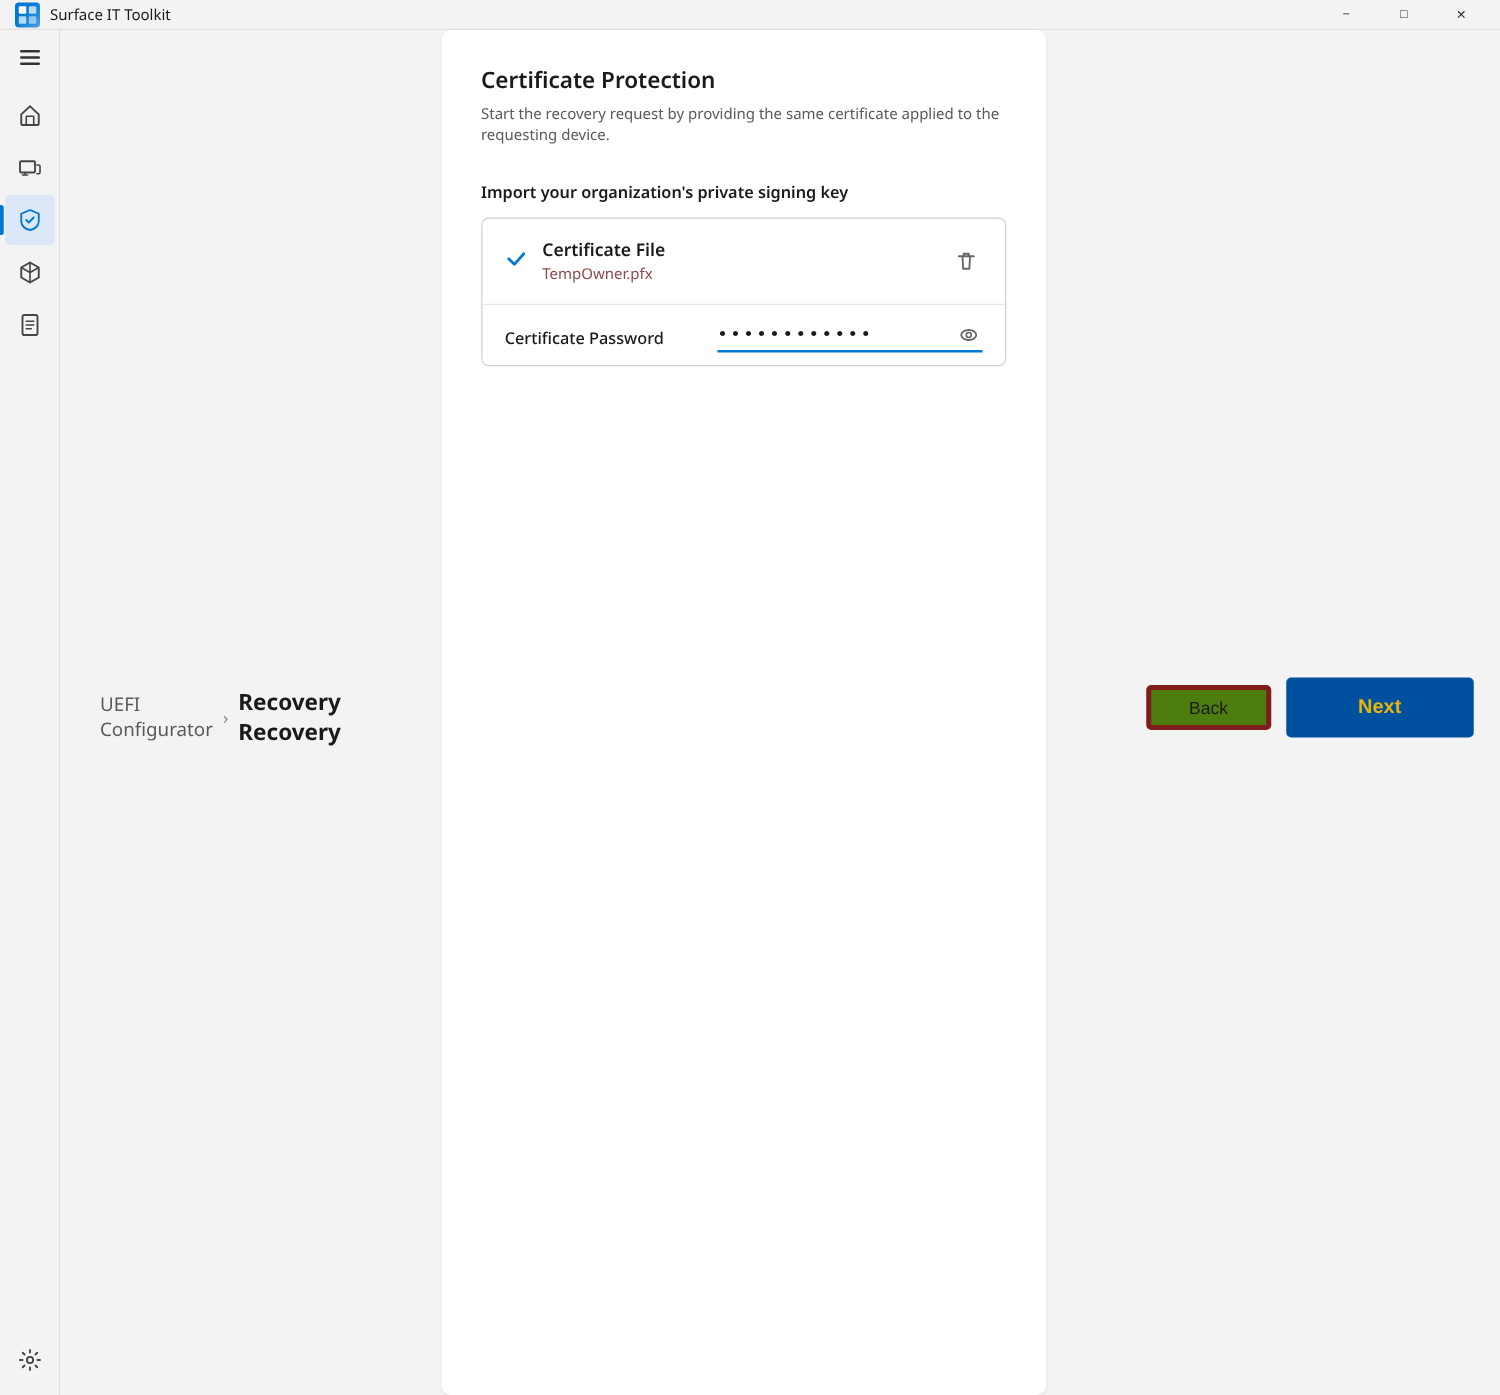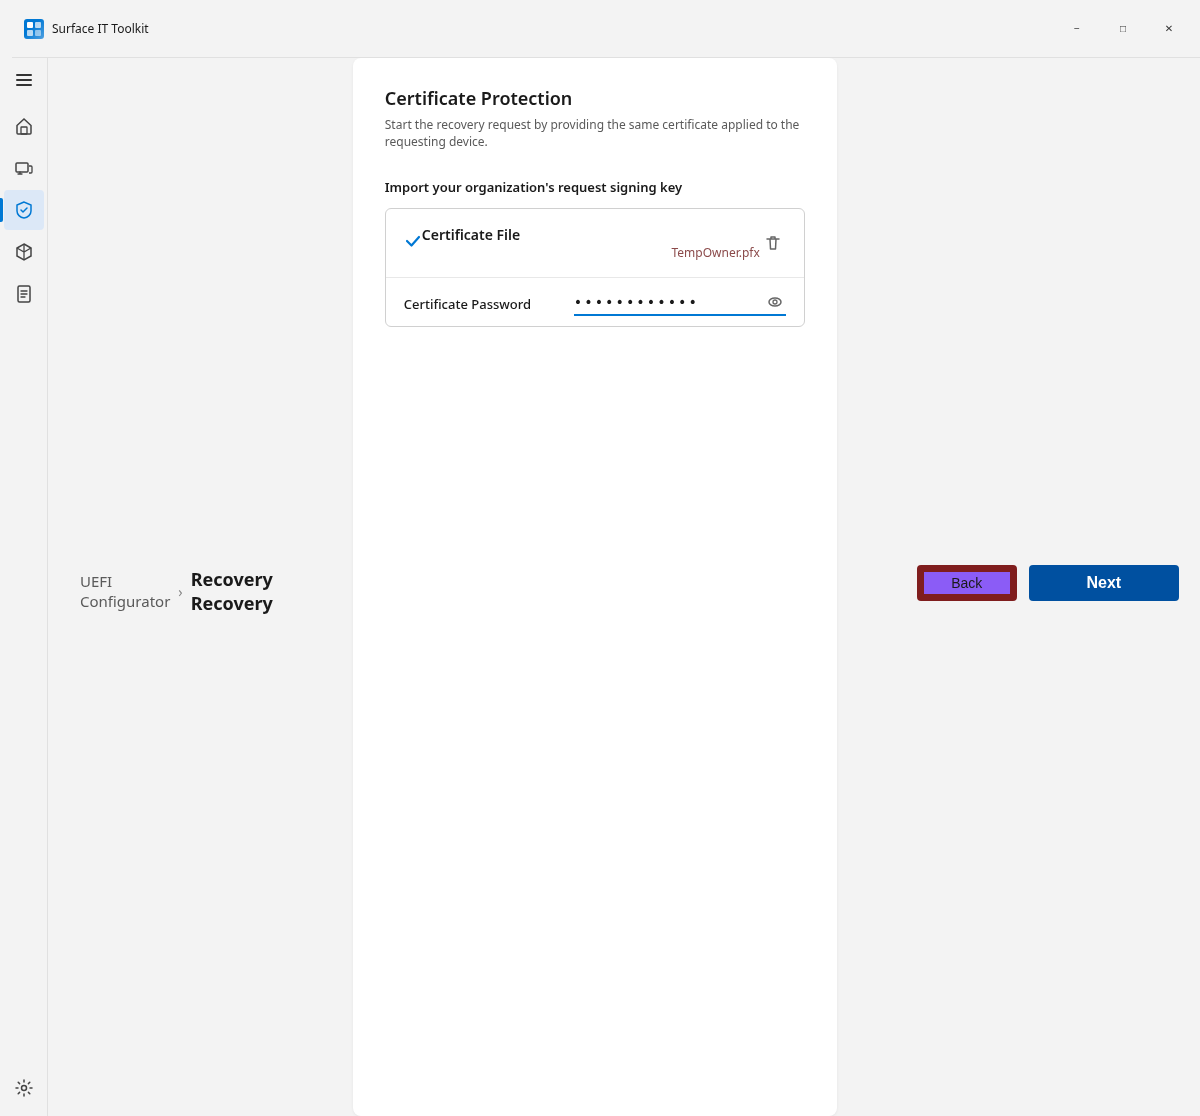--- a/index.html
+++ b/index.html
@@ -13,25 +13,24 @@
       display: flex;
       flex-direction: column;
     }
 
     
     .title-bar {
       display: flex;
       align-items: center;
       justify-content: space-between;
       background: #f3f3f3;
-      height: 58px;
+      height: 24px;
       padding: 0 8px 0 12px;
       border-bottom: 1px solid #e0e0e0;
       flex-shrink: 0;
-      margin-left: 12px;
     }
     .title-bar-left {
       display: flex;
       align-items: center;
       gap: 8px;
     }
     .app-icon {
       width: 20px;
       height: 20px;
       background: linear-gradient(135deg, #0078d4 40%, #50a0e0 100%);
@@ -215,39 +214,39 @@
       padding: 0;
       width: 420px;
       overflow: hidden;
     }
 
     .cert-file-row {
       display: flex;
       align-items: center;
       padding: 16px 18px;
       border-bottom: 1px solid #e8e8e8;
+      gap: 12px;
     }
     .check-icon {
       color: #0078d4;
       font-size: 16px;
       font-weight: bold;
       flex-shrink: 0;
     }
     .cert-file-info {
       flex: 1;
     }
     .cert-file-name {
       font-size: 14px;
       font-weight: 600;
       color: #1a1a1a;
     }
     .cert-file-path {
       font-size: 12px;
       color: #8b4a4a;
-      text-align: right;
     }
     .delete-btn {
       background: none;
       border: none;
       cursor: pointer;
       padding: 4px;
       color: #5a5a5a;
       border-radius: 4px;
       display: flex;
       align-items: center;
@@ -302,39 +301,39 @@
       display: flex;
       justify-content: flex-end;
       align-items: center;
       padding: 16px 32px 24px 32px;
       gap: 12px;
       flex-shrink: 0;
     }
     .btn-back {
       min-width: 100px;
       height: 36px;
-      border: 7px solid #7f1d1d;
-      background: #8b5cf6;
+      border: 4px solid #7f1d1d;
+      background: #4d7c0f;
       border-radius: 4px;
       font-size: 14px;
       cursor: pointer;
       padding: 0 20px;
       color: #1a1a1a;
     }
     .btn-next {
       min-width: 150px;
-      height: 36px;
+      height: 48px;
       border: none;
       background: #0050a0;
       border-radius: 4px;
       font-size: 16px;
       font-weight: 600;
       cursor: pointer;
       padding: 0 28px;
-      color: #ffffff;
+      color: #eab308;
     }
   </style>
 </head>
 <body>
 
 <div class="title-bar">
   <div class="title-bar-left">
     <div class="app-icon">
       <svg width="16" height="16" viewBox="0 0 16 16" fill="none">
         <rect x="1" y="1" width="6" height="6" fill="white" rx="1"></rect>
@@ -415,21 +414,21 @@
     <div class="breadcrumb">
       <span class="breadcrumb-link">UEFI Configurator</span>
       <span class="breadcrumb-separator">›</span>
       <span class="breadcrumb-current">Recovery Recovery</span>
     </div>
 
     <div class="page-card">
       <div class="section-title">Certificate Protection</div>
       <div class="section-subtitle">Start the recovery request by providing the same certificate applied to the requesting device.</div>
 
-      <div class="import-label">Import your organization's request signing key</div>
+      <div class="import-label">Import your organization's private signing key</div>
 
       <div class="cert-box">
 
         <div class="cert-file-row">
           <span class="check-icon">
             <svg width="18" height="18" viewBox="0 0 18 18" fill="none">
               <path d="M3 9l4.5 4.5L15 5" stroke="#0078d4" stroke-width="2.2" stroke-linecap="round" stroke-linejoin="round"></path>
             </svg>
           </span>
           <div class="cert-file-info">

